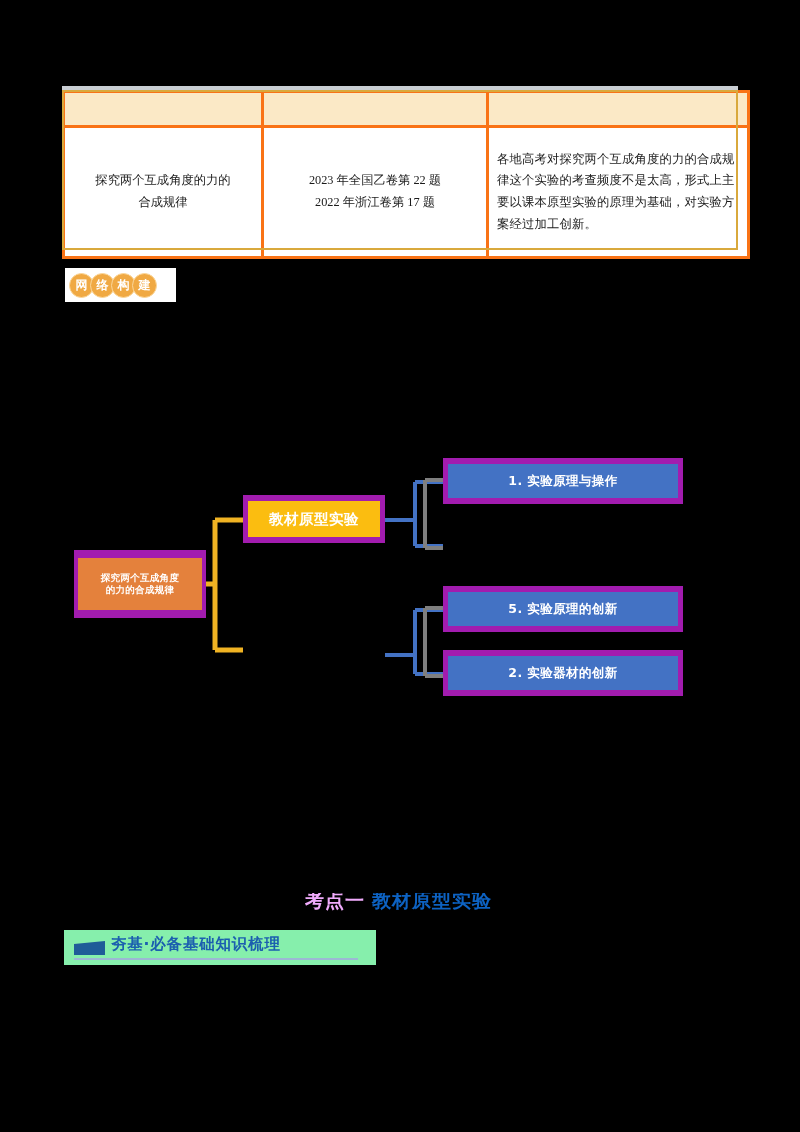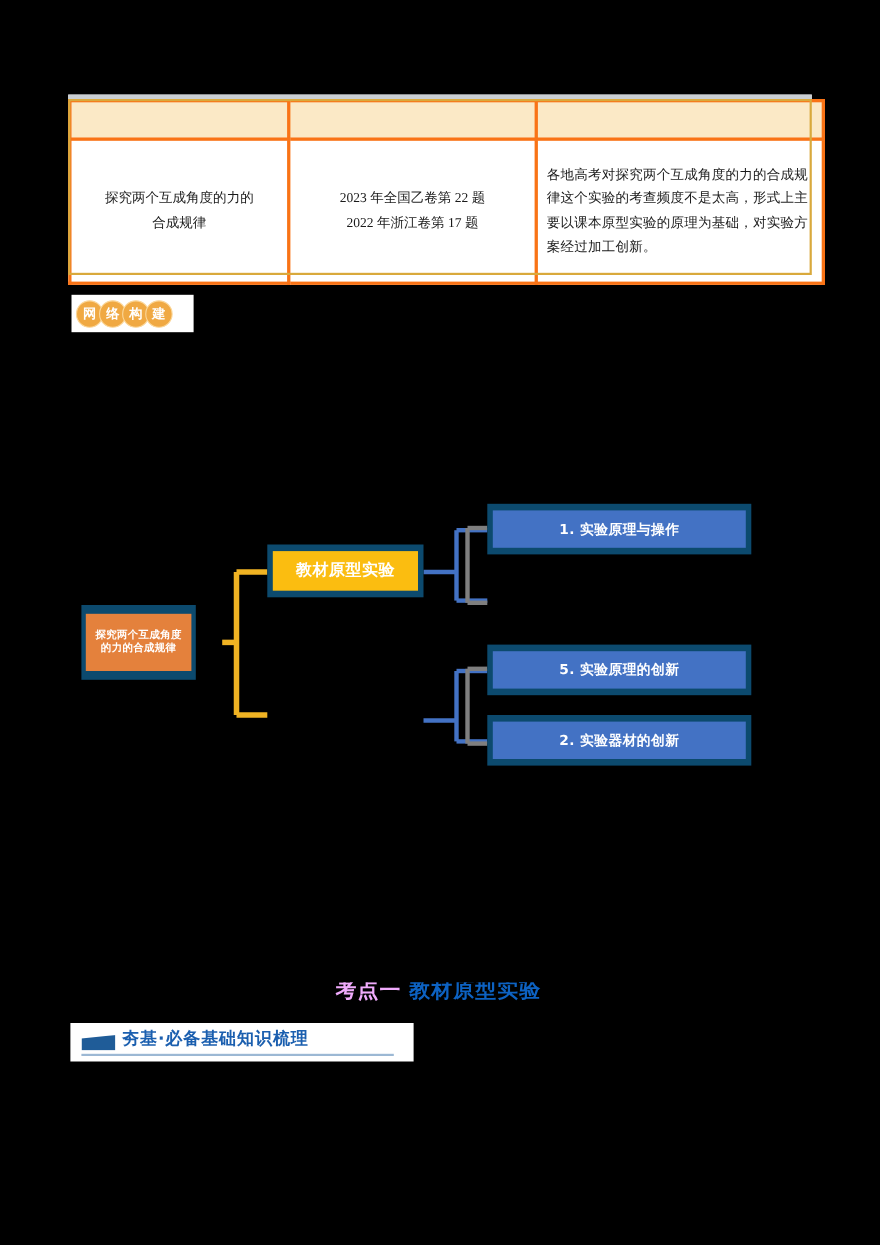--- a/index.html
+++ b/index.html
@@ -111,39 +111,39 @@
   #mindmap {
     position: absolute;
     left: 0px;
     top: 440px;
     width: 800px;
     height: 270px;
   }
   #mindmap svg { position: absolute; left: 0; top: 0; }
   .node {
     position: absolute;
-    background: #0c4a6e;
+    background: #a21caf;
     box-sizing: border-box;
     display: flex;
     align-items: center;
     justify-content: center;
   }
   .node-inner {
     box-sizing: border-box;
     display: flex;
     align-items: center;
     justify-content: center;
     text-align: center;
     color: #ffffff;
     font-family: "DejaVu Sans", "Liberation Sans", sans-serif;
     font-weight: bold;
     line-height: 1.25;
   }
   
-  #node-root { left: 74px; top: 110px; width: 104px; height: 68px; padding: 8px 4px; }
+  #node-root { left: 74px; top: 110px; width: 132px; height: 68px; padding: 8px 4px; }
   #node-root .node-inner {
     width: 100%; height: 100%;
     background: #e4813c;
     font-size: 9.5px;
     letter-spacing: 0.3px;
     padding: 0 6px;
   }
   
   .branch { width: 142px; height: 48px; padding: 6px 5px; }
   .branch .node-inner {
@@ -187,21 +187,21 @@
     transform: translateY(-2px);
   }
   #kaodian-heading .kd-label { color: #f0abfc; margin-right: 7px; }
 
   #fangji-band {
     position: absolute;
     left: 64px;
     top: 930px;
     width: 312px;
     height: 35px;
-    background: #ffffff;
+    background: #86efac;
     overflow: hidden;
   }
   #fangji-band .fj-row {
     position: absolute;
     left: 10px;
     top: 4px;
     display: flex;
     align-items: center;
   }
   #fangji-band .fj-mark {

